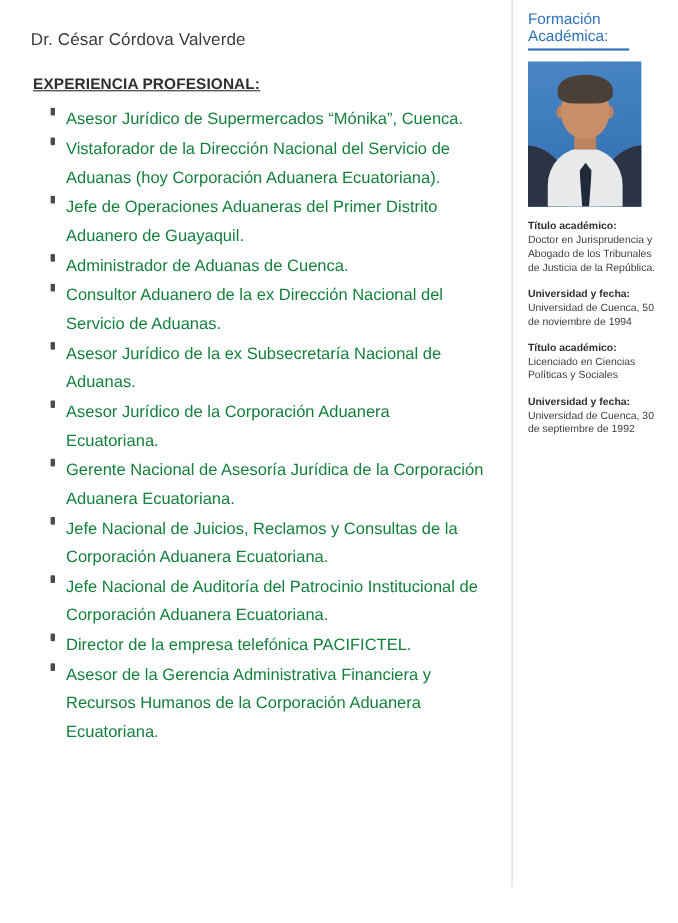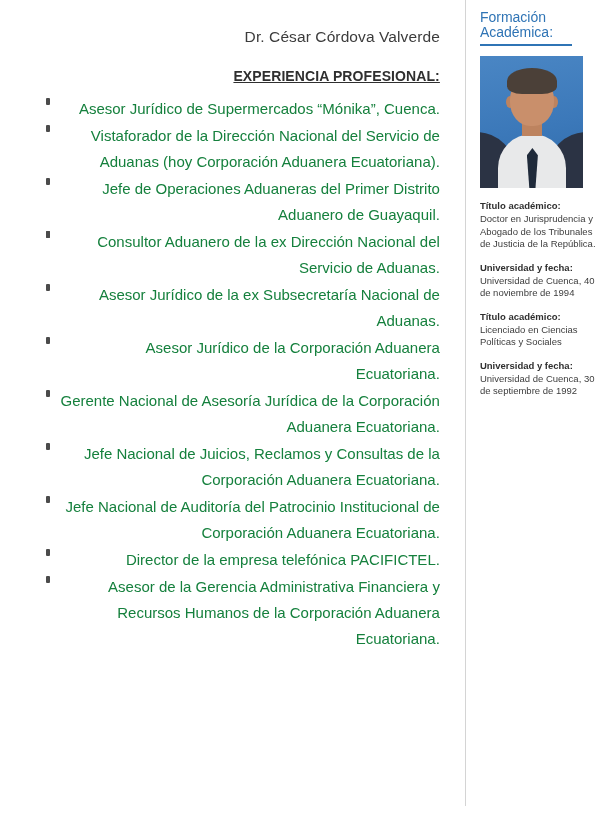--- a/index.html
+++ b/index.html
@@ -17,21 +17,20 @@
     width: 616px;
     height: 839px;
     display: flex;
     align-items: stretch;
   }
   
   .main {
     width: 512px;
     padding: 24px 26px 0 28px;
     position: relative;
-    text-align: right;
   }
   .main::after {
     content: "";
     position: absolute;
     top: 0;
     right: 0;
     width: 1px;
     height: 806px;
     background: #d4d4d4;
   }
@@ -170,21 +169,21 @@
 
   <div class="main">
     <h1 class="doc-title">Dr. César Córdova Valverde</h1>
 
     <h2 class="section-heading">EXPERIENCIA PROFESIONAL:</h2>
 
     <ul class="exp-list">
       <li><span class="bullet"></span><span>Asesor Jurídico de Supermercados “Mónika”, Cuenca.</span></li>
       <li><span class="bullet"></span><span>Vistaforador de la Dirección Nacional del Servicio de Aduanas (hoy Corporación Aduanera Ecuatoriana).</span></li>
       <li><span class="bullet"></span><span>Jefe de Operaciones Aduaneras del Primer Distrito Aduanero de Guayaquil.</span></li>
-      <li><span class="bullet"></span></li>
+      <li><span class="bullet"></span><span>Administrador de Aduanas de Cuenca.</span></li>
       <li><span class="bullet"></span><span>Consultor Aduanero de la ex Dirección Nacional del Servicio de Aduanas.</span></li>
       <li><span class="bullet"></span><span>Asesor Jurídico de la ex Subsecretaría Nacional de Aduanas.</span></li>
       <li><span class="bullet"></span><span>Asesor Jurídico de la Corporación Aduanera Ecuatoriana.</span></li>
       <li><span class="bullet"></span><span>Gerente Nacional de Asesoría Jurídica de la Corporación Aduanera Ecuatoriana.</span></li>
       <li><span class="bullet"></span><span>Jefe Nacional de Juicios, Reclamos y Consultas de la Corporación Aduanera Ecuatoriana.</span></li>
       <li><span class="bullet"></span><span>Jefe Nacional de Auditoría del Patrocinio Institucional de Corporación Aduanera Ecuatoriana.</span></li>
       <li><span class="bullet"></span><span>Director de la empresa telefónica PACIFICTEL.</span></li>
       <li><span class="bullet"></span><span>Asesor de la Gerencia Administrativa Financiera y Recursos Humanos de la Corporación Aduanera Ecuatoriana.</span></li>
     </ul>
   </div>
@@ -204,21 +203,21 @@
       <div class="head"></div>
       <div class="hair"></div>
     </div>
 
     <div class="edu-block">
       <div class="edu-label">Título académico:</div>
       <div class="edu-value">Doctor en Jurisprudencia y Abogado de los Tribunales de Justicia de la República.</div>
     </div>
     <div class="edu-block">
       <div class="edu-label">Universidad y fecha:</div>
-      <div class="edu-value">Universidad de Cuenca, 40 de noviembre de 1994</div>
+      <div class="edu-value">Universidad de Cuenca, 50 de noviembre de 1994</div>
     </div>
     <div class="edu-block">
       <div class="edu-label">Título académico:</div>
       <div class="edu-value">Licenciado en Ciencias Políticas y Sociales</div>
     </div>
     <div class="edu-block">
       <div class="edu-label">Universidad y fecha:</div>
       <div class="edu-value">Universidad de Cuenca, 30 de septiembre de 1992</div>
     </div>
   </div>

